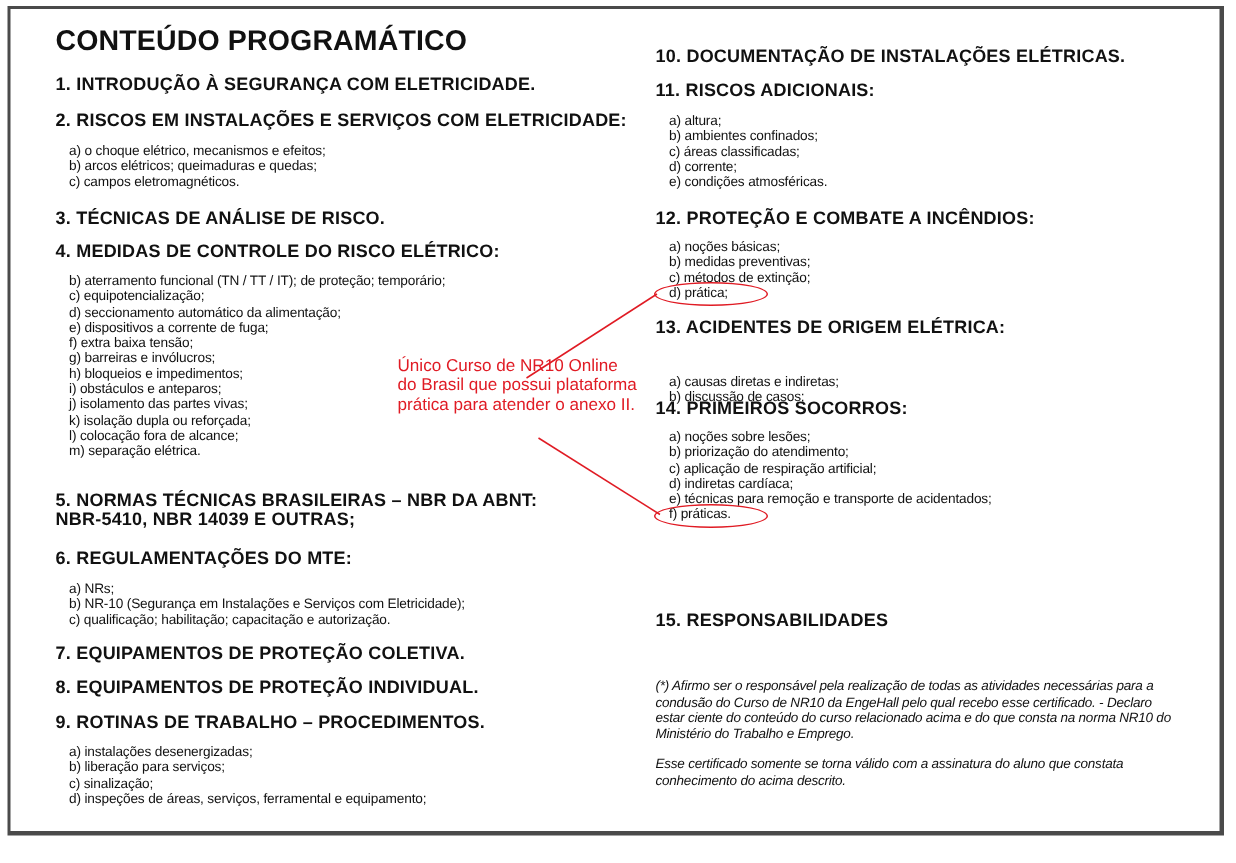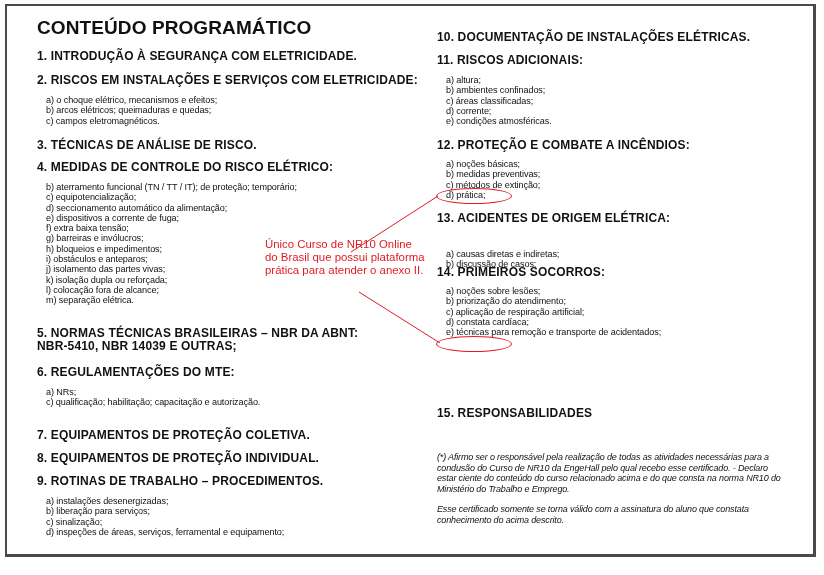--- a/index.html
+++ b/index.html
@@ -50,20 +50,21 @@
     <div>k) isolação dupla ou reforçada;</div>
     <div>l) colocação fora de alcance;</div>
     <div>m) separação elétrica.</div>
   </div>
 
   <div class="sec wrap" style="left:37px; top:327px; width:350px;">5. NORMAS TÉCNICAS BRASILEIRAS – NBR DA ABNT: NBR-5410, NBR 14039 E OUTRAS;</div>
 
   <div class="sec" style="left:37px; top:365px;">6. REGULAMENTAÇÕES DO MTE:</div>
   <div class="items" style="left:37px; top:387px;">
     <div>a) NRs;</div>
+    <div>b) NR-10 (Segurança em Instalações e Serviços com Eletricidade);</div>
     <div>c) qualificação; habilitação; capacitação e autorização.</div>
   </div>
 
   <div class="sec" style="left:37px; top:428px;">7. EQUIPAMENTOS DE PROTEÇÃO COLETIVA.</div>
   <div class="sec" style="left:37px; top:451px;">8. EQUIPAMENTOS DE PROTEÇÃO INDIVIDUAL.</div>
 
   <div class="sec" style="left:37px; top:474px;">9. ROTINAS DE TRABALHO – PROCEDIMENTOS.</div>
   <div class="items" style="left:37px; top:496px;">
     <div>a) instalações desenergizadas;</div>
     <div>b) liberação para serviços;</div>
@@ -96,22 +97,23 @@
   <div class="items" style="left:437px; top:233px;margin-top:16px;">
     <div>a) causas diretas e indiretas;</div>
     <div>b) discussão de casos;</div>
   </div>
 
   <div class="sec" style="left:437px; top:265px;">14. PRIMEIROS SOCORROS:</div>
   <div class="items" style="left:437px; top:286px;">
     <div>a) noções sobre lesões;</div>
     <div>b) priorização do atendimento;</div>
     <div>c) aplicação de respiração artificial;</div>
-    <div>d) constata cardíaca;</div>
+    <div>d) indiretas cardíaca;</div>
     <div>e) técnicas para remoção e transporte de acidentados;</div>
+    <div>f) práticas.</div>
   </div>
 
   <div class="sec" style="left:437px; top:358px;margin-top:48px;">15. RESPONSABILIDADES</div>
 
   <div class="note" style="left:437px; top:452px; width:345px;">(*) Afirmo ser o responsável pela realização de todas as atividades necessárias para a condusão do Curso de NR10 da EngeHall pelo qual recebo esse certificado. - Declaro estar ciente do conteúdo do curso relacionado acima e do que consta na norma NR10 do Ministério do Trabalho e Emprego.</div>
   <div class="note" style="left:437px; top:504px; width:345px;">Esse certificado somente se torna válido com a assinatura do aluno que constata conhecimento do acima descrito.</div>
 </div>
 
 <div class="annot" style="left:247px; top:238px;margin-left:18px;">
   <div>Único Curso de NR10 Online</div>

